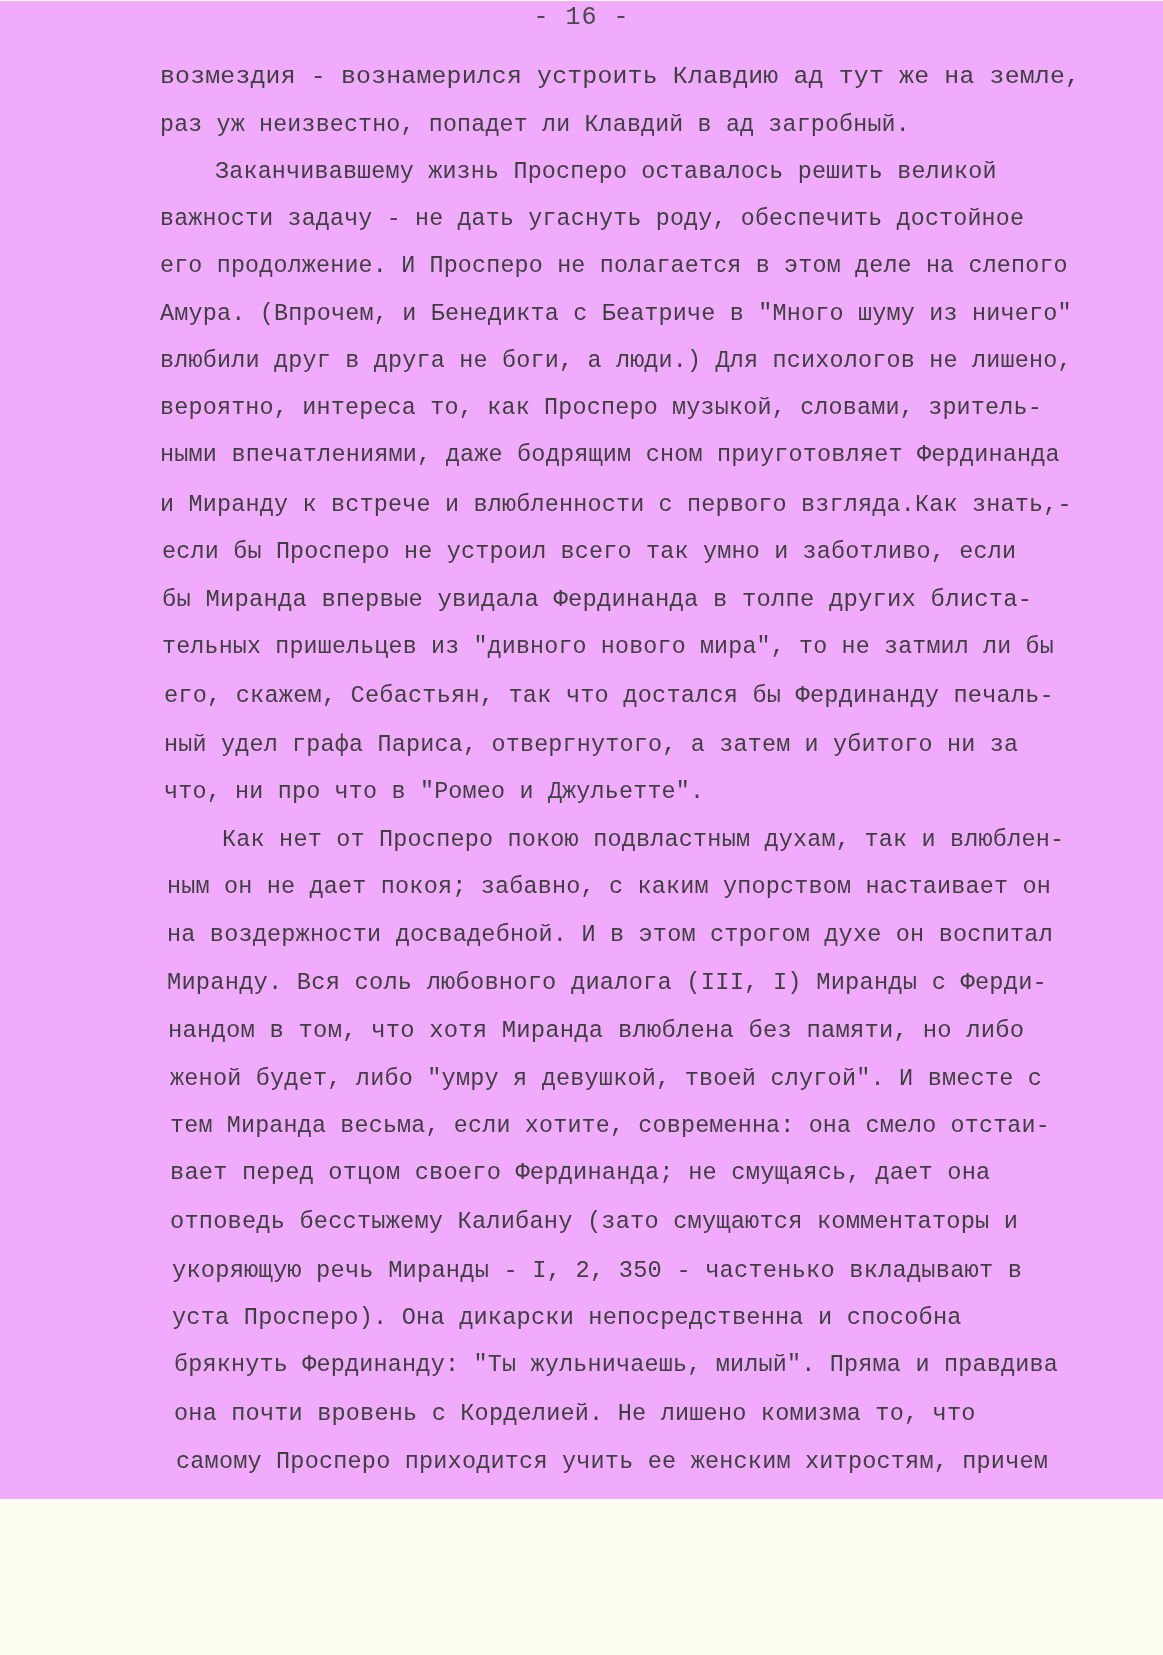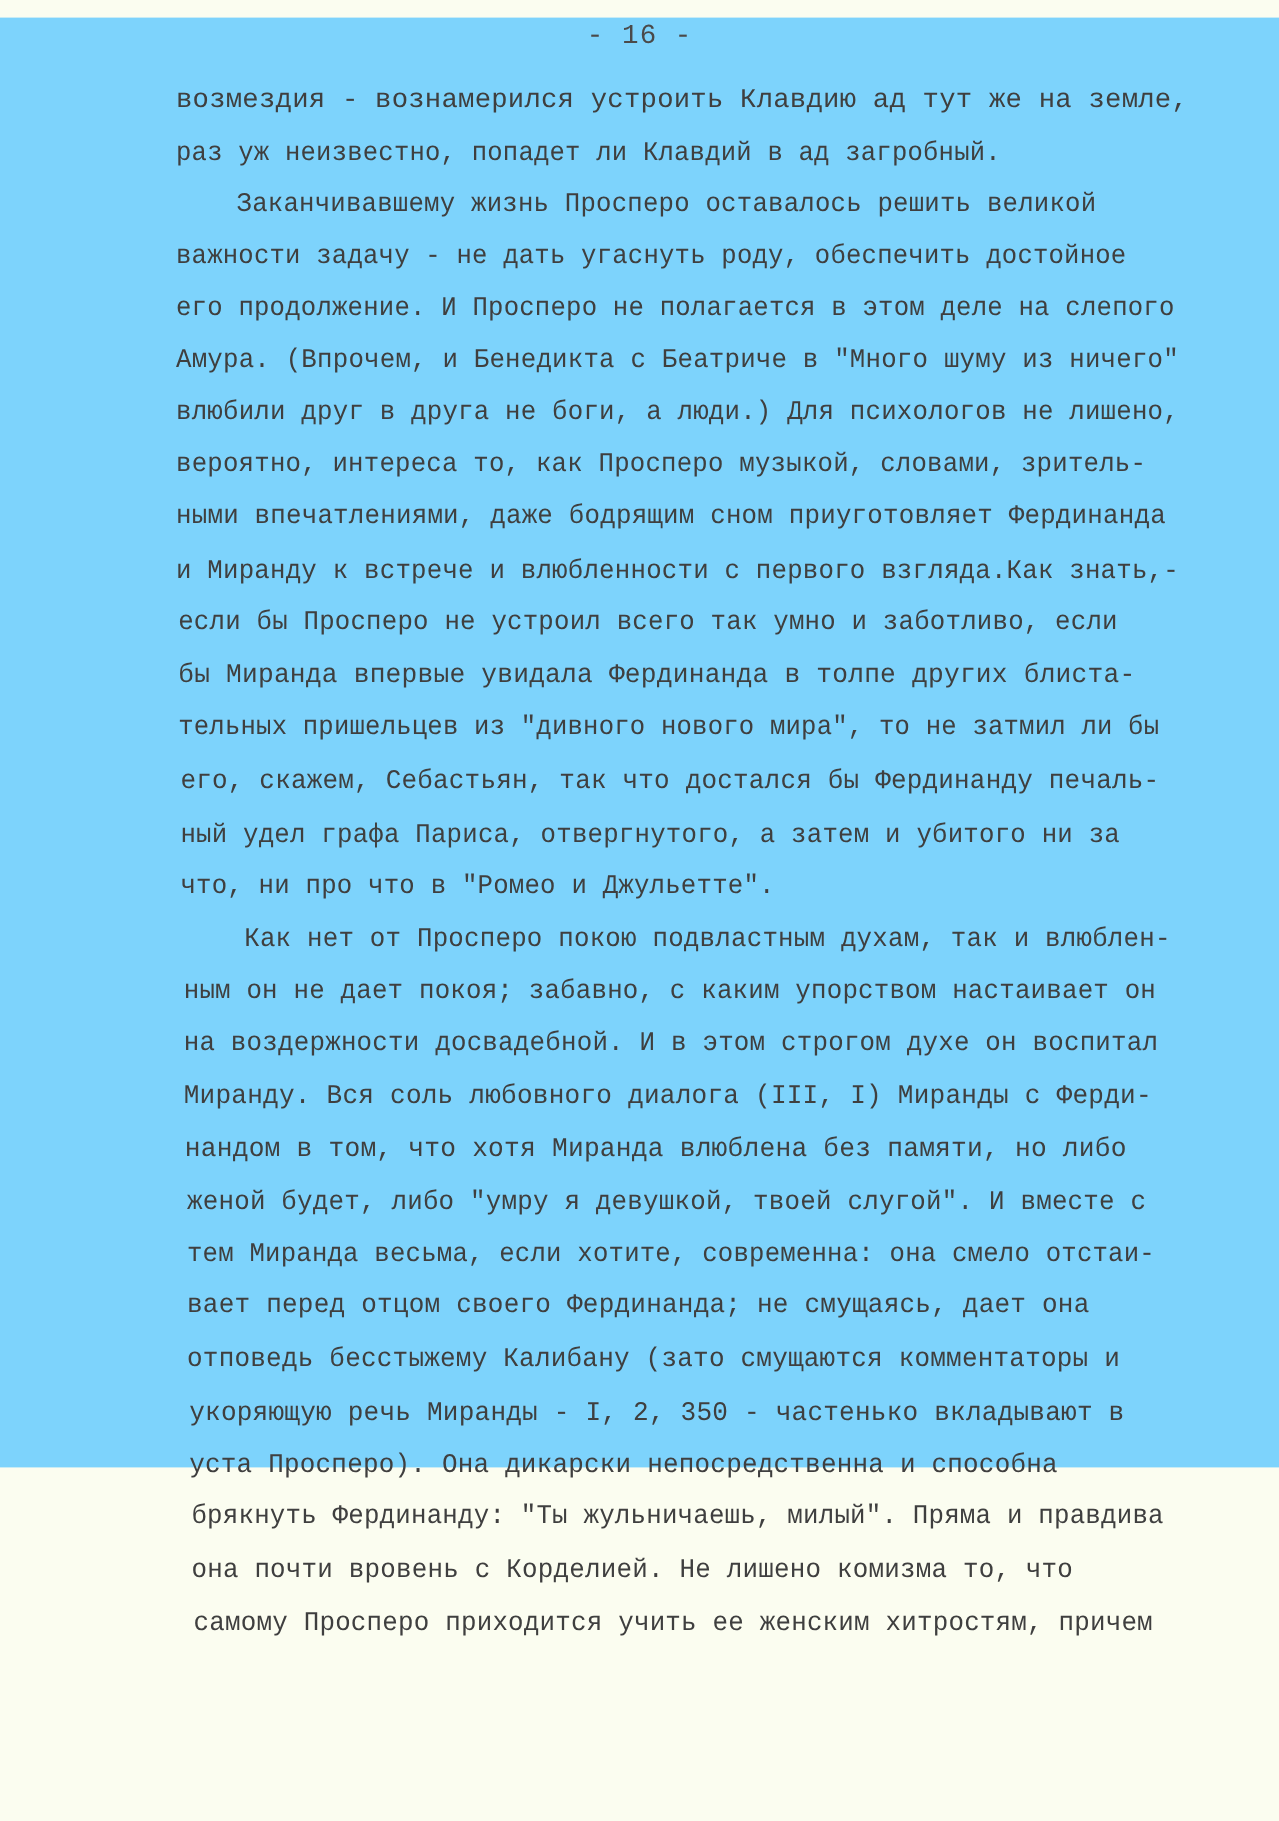--- a/index.html
+++ b/index.html
@@ -10,23 +10,23 @@
   body {
     width: 1163px;
     height: 1655px;
     position: relative;
     overflow: hidden;
     font-family: "Liberation Mono", "DejaVu Sans Mono", monospace;
     color: #3e3e3e;
   }
   .page {
     position: absolute;
-    left: 0; top: 16px;
-    width: 1163px; height: 1318px;
-    background: #7dd3fc;
+    left: 0; top: 1px;
+    width: 1163px; height: 1498px;
+    background: #f0abfc;
   }
   .page-number {
     position: absolute;
     top: 2px;
     left: 0;
     width: 100%;
     text-align: center;
     font-size: 25px;
     letter-spacing: 1px;
     color: #4a4a4a;

